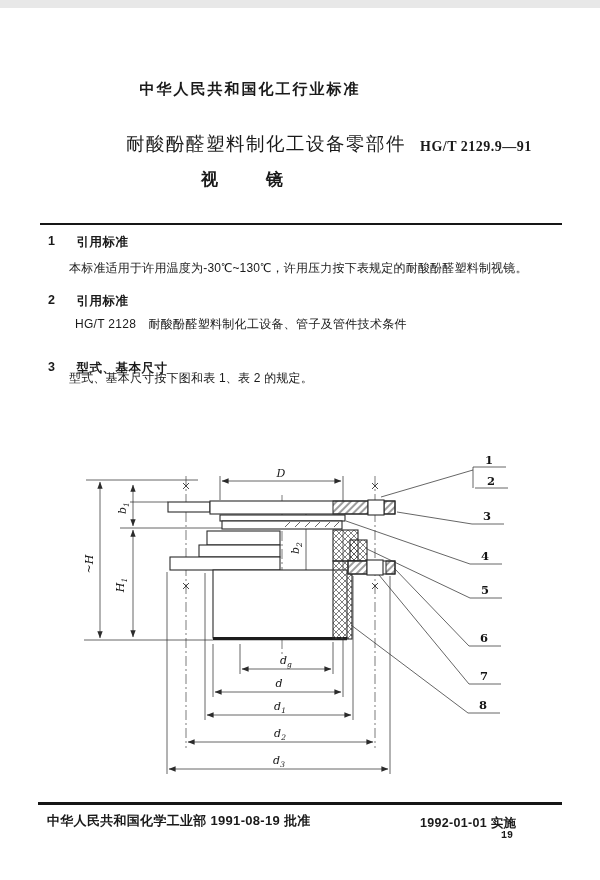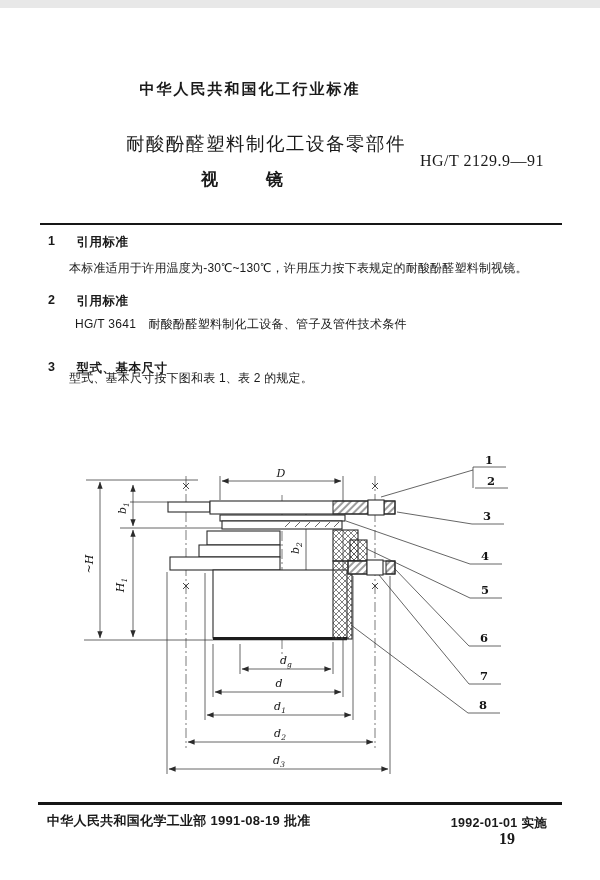--- a/index.html
+++ b/index.html
@@ -5,39 +5,39 @@
   html,body{margin:0;padding:0;background:#e8e8e8;}
   .page{
     position:relative;width:600px;height:880px;background:#ffffff;
     font-family:"Liberation Sans",sans-serif;color:#1a1a1a;overflow:hidden;
     margin:8px auto;
   }
   .abs{position:absolute;}
   .org{top:72px;left:40px;width:420px;text-align:center;
        font-size:15px;font-weight:700;letter-spacing:2px;}
   .title{top:123px;left:126px;font-size:18.5px;font-weight:400;letter-spacing:1.5px;}
-  .stdno{top:144px;left:420px;font-family:"Liberation Serif",serif;
-         font-size:16px;font-weight:400;letter-spacing:.5px;}
+  .stdno{top:131px;left:420px;font-family:"Liberation Serif",serif;
+         font-size:14px;font-weight:700;letter-spacing:.5px;}
   .subtitle{top:160px;left:201px;font-size:17px;font-weight:700;display:flex;gap:48px;}
   .rule{background:#161616;}
   .rule-top{top:215px;left:40px;width:522px;height:2px;}
   .rule-bottom{top:794px;left:38px;width:524px;height:2.5px;}
   .sec-head{display:flex;gap:21px;font-size:12.5px;font-weight:700;letter-spacing:.5px;}
   .s1h{top:226px;left:48px;}
   .s1b{top:252px;left:69px;width:482px;font-size:12px;letter-spacing:.2px;}
   .s2h{top:285px;left:48px;}
   .ref1{top:308px;left:75px;font-size:12px;letter-spacing:.3px;}
   .ref2{top:328px;left:75px;font-size:12px;letter-spacing:.3px;}
   .s3h{top:352px;left:48px;}
   .s3b{top:362px;left:69px;font-size:12px;letter-spacing:.2px;}
   .approved{top:804px;left:47px;font-size:13px;font-weight:600;letter-spacing:.3px;}
-  .implemented{top:807px;left:420px;width:127px;text-align:right;
+  .implemented{top:807px;left:420px;width:127px;text-align:left;
                font-size:12.5px;font-weight:700;letter-spacing:.3px;}
   .pageno{top:822px;left:494px;width:26px;text-align:center;
-          font-family:Liberation Serif, serif;font-size:16px;font-weight:600;}
+          font-family:Liberation Mono, monospace;font-size:10px;font-weight:600;}
   svg.drawing{position:absolute;top:0;left:0;}
   svg .ln{stroke:#2b2b2b;stroke-width:1.1;fill:#ffffff;}
   svg .thin{stroke:#333;stroke-width:.75;fill:none;}
   svg .cl{stroke:#444;stroke-width:.7;fill:none;stroke-dasharray:10 3 2 3;}
   svg .dim{stroke:#333;stroke-width:.75;fill:none;}
   svg text{fill:#141414;}
   svg .dlabel{font-family:"DejaVu Serif",serif;font-style:italic;font-size:11px;}
   svg .dsub{font-size:7.5px;}
   svg .cnum{font-family:"DejaVu Serif",serif;font-weight:700;font-size:11.5px;}
   svg .xmark{stroke:#333;stroke-width:.9;}
@@ -60,21 +60,21 @@
   <div class="abs sec-head s1h">
     <span>1</span>
     <span>引用标准</span>
   </div>
   <div class="abs s1b">本标准适用于许用温度为-30℃~130℃，许用压力按下表规定的耐酸酚醛塑料制视镜。</div>
 
   <div class="abs sec-head s2h">
     <span>2</span>
     <span>引用标准</span>
   </div>
-  <div class="abs ref1">HG/T 3641　耐酸酚醛塑料制化工设备、管子及管件技术条件</div>
+  <div class="abs ref1">HG/T 2128　耐酸酚醛塑料制化工设备、管子及管件技术条件</div>
 
   <div class="abs sec-head s3h">
     <span>3</span>
     <span>型式、基本尺寸</span>
   </div>
   <div class="abs s3b">型式、基本尺寸按下图和表 1、表 2 的规定。</div>
 
   <svg class="drawing" width="600" height="880" viewBox="0 0 600 880">
     <defs>
       <marker id="arr" viewBox="0 0 10 10" refX="9.5" refY="5" markerWidth="10" markerHeight="7" orient="auto-start-reverse" markerUnits="userSpaceOnUse">

